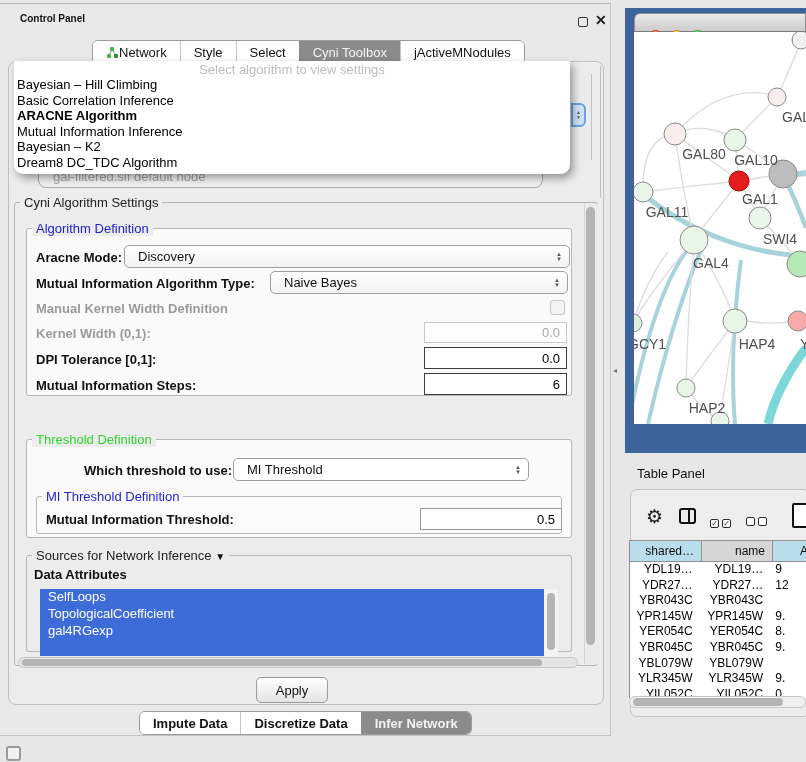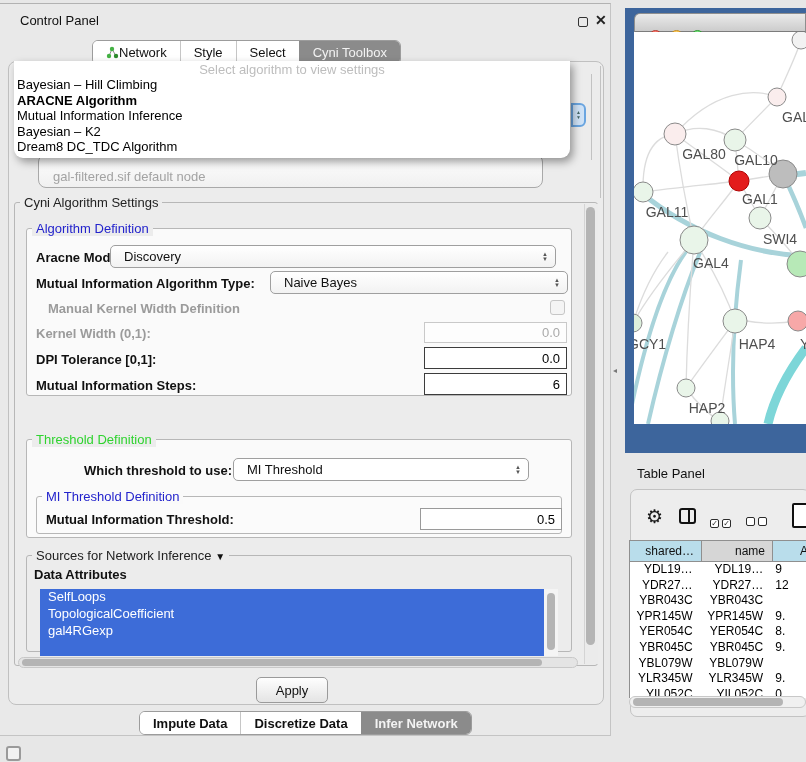--- a/index.html
+++ b/index.html
@@ -1,19 +1,19 @@
 <!DOCTYPE html>
 <html><head>
 <meta charset="utf-8">
 <style>
   html,body{margin:0;padding:0;background:#e7e7e7;}
   #root{position:relative;width:806px;height:762px;background:#e7e7e7;font-family:"Liberation Sans",sans-serif;overflow:hidden;}
   
   #cp{position:absolute;left:0;top:3px;width:611px;height:733px;background:#e9e9e9;border-top:1px solid #b2b2b2;border-right:1px solid #c4c4c4;border-bottom:1px solid #c4c4c4;box-sizing:border-box;}
-  .cp-title{position:absolute;left:20px;top:9px;font-size:13px;color:#111;}
+  .cp-title{position:absolute;left:20px;top:9px;font-size:10px;color:#111;font-weight:bold;}
   .win-float{position:absolute;left:578px;top:13px;width:10px;height:10px;border:1.5px solid #333;border-radius:2px;box-sizing:border-box;}
   .win-close{position:absolute;left:595px;top:8px;font-size:14px;font-weight:700;color:#222;}
   
   .tabseg{position:absolute;display:flex;height:23px;border:1px solid #9c9c9c;border-radius:6px;overflow:hidden;background:#fff;font-size:13px;z-index:6;}
   .tab{display:flex;align-items:center;gap:0;padding:0 13px;border-left:1px solid #c6c6c6;color:#111;white-space:nowrap;background:#fff;}
   .tab:first-child{border-left:none;}
   .tab.sel{background:#8b8b8b;color:#f3f3f3;border-left-color:#8b8b8b;}
   
   #inner{position:absolute;left:8px;top:57px;width:596px;height:644px;background:#ececec;border:1px solid #c0c0c0;border-radius:8px;box-sizing:border-box;z-index:1;}
   
@@ -88,71 +88,75 @@
       </div>
       <div class="tab">
           <span>Style</span>
         </div>
       <div class="tab">
           <span>Select</span>
         </div>
       <div class="tab sel">
           <span>Cyni Toolbox</span>
         </div>
+      <div class="tab">
+          <span>jActiveMNodules</span>
+        </div>
     </div>
 
     <div id="inner"></div>
 
     <div class="frag-line" style="left:591px;top:70px;height:86px;"></div>
     <div class="frag-line" style="left:600px;top:62px;height:132px;"></div>
     <div id="focus-stepper">
         <span>▲</span>
         <span>▼</span>
       </div>
     <div id="bg-combo">
       <span>gal-filtered.sif default node</span>
     </div>
 
     <div id="alg-popup">
       <div class="popup-ph">Select algorithm to view settings</div>
       <div class="popup-item">Bayesian – Hill Climbing</div>
+      <div class="popup-item">Basic Correlation Inference</div>
       <div class="popup-item bold">ARACNE Algorithm</div>
       <div class="popup-item">Mutual Information Inference</div>
       <div class="popup-item">Bayesian – K2</div>
       <div class="popup-item">Dream8 DC_TDC Algorithm</div>
     </div>
 
     <div class="gbox" style="left:14px;top:198px;width:584px;height:464px;"></div>
     <div class="gtitle" style="left:20px;top:191px;color:#222;">Cyni Algorithm Settings</div>
 
     <div class="sb-track-v" style="left:584px;top:200px;width:13px;height:460px;"></div>
     <div class="sb-thumb" style="left:586px;top:203px;width:9px;height:438px;"></div>
 
     <div class="gbox" style="left:26px;top:224px;width:546px;height:168px;background:#fafafa;"></div>
     <div class="gtitle" style="left:32px;top:217px;color:#2323cc;">Algorithm Definition</div>
 
     <div class="lbl" style="left:36px;top:246px;">Aracne Mode:</div>
-    <div class="combo" style="left:110px;top:241px;width:446px;height:23px;text-align:right;">
+    <div class="combo" style="left:124px;top:241px;width:446px;height:23px;text-align:right;">
       <span>Discovery</span>
       <span class="arrows">
           <span>▲</span>
           <span>▼</span>
         </span>
     </div>
 
     <div class="lbl" style="left:36px;top:272px;">Mutual Information Algorithm Type:</div>
     <div class="combo" style="left:270px;top:267px;width:298px;height:23px;">
       <span>Naive Bayes</span>
       <span class="arrows">
           <span>▲</span>
           <span>▼</span>
         </span>
     </div>
 
-    <div class="lbl dis" style="left:48px;top:297px;">Manual Kernel Width Definition</div>
+    <div class="lbl dis" style="left:36px;top:297px;">Manual Kernel Width Definition</div>
     <div class="checkbox" style="left:550px;top:296px;"></div>
 
     <div class="lbl dis" style="left:36px;top:322px;">Kernel Width (0,1):</div>
     <div class="field dis" style="left:424px;top:318px;width:143px;height:21px;">0.0</div>
 
     <div class="lbl" style="left:36px;top:348px;">DPI Tolerance [0,1]:</div>
     <div class="field" style="left:424px;top:343px;width:143px;height:22px;">0.0</div>
 
     <div class="lbl" style="left:36px;top:374px;">Mutual Information Steps:</div>
     <div class="field" style="left:424px;top:369px;width:143px;height:22px;">6</div>

